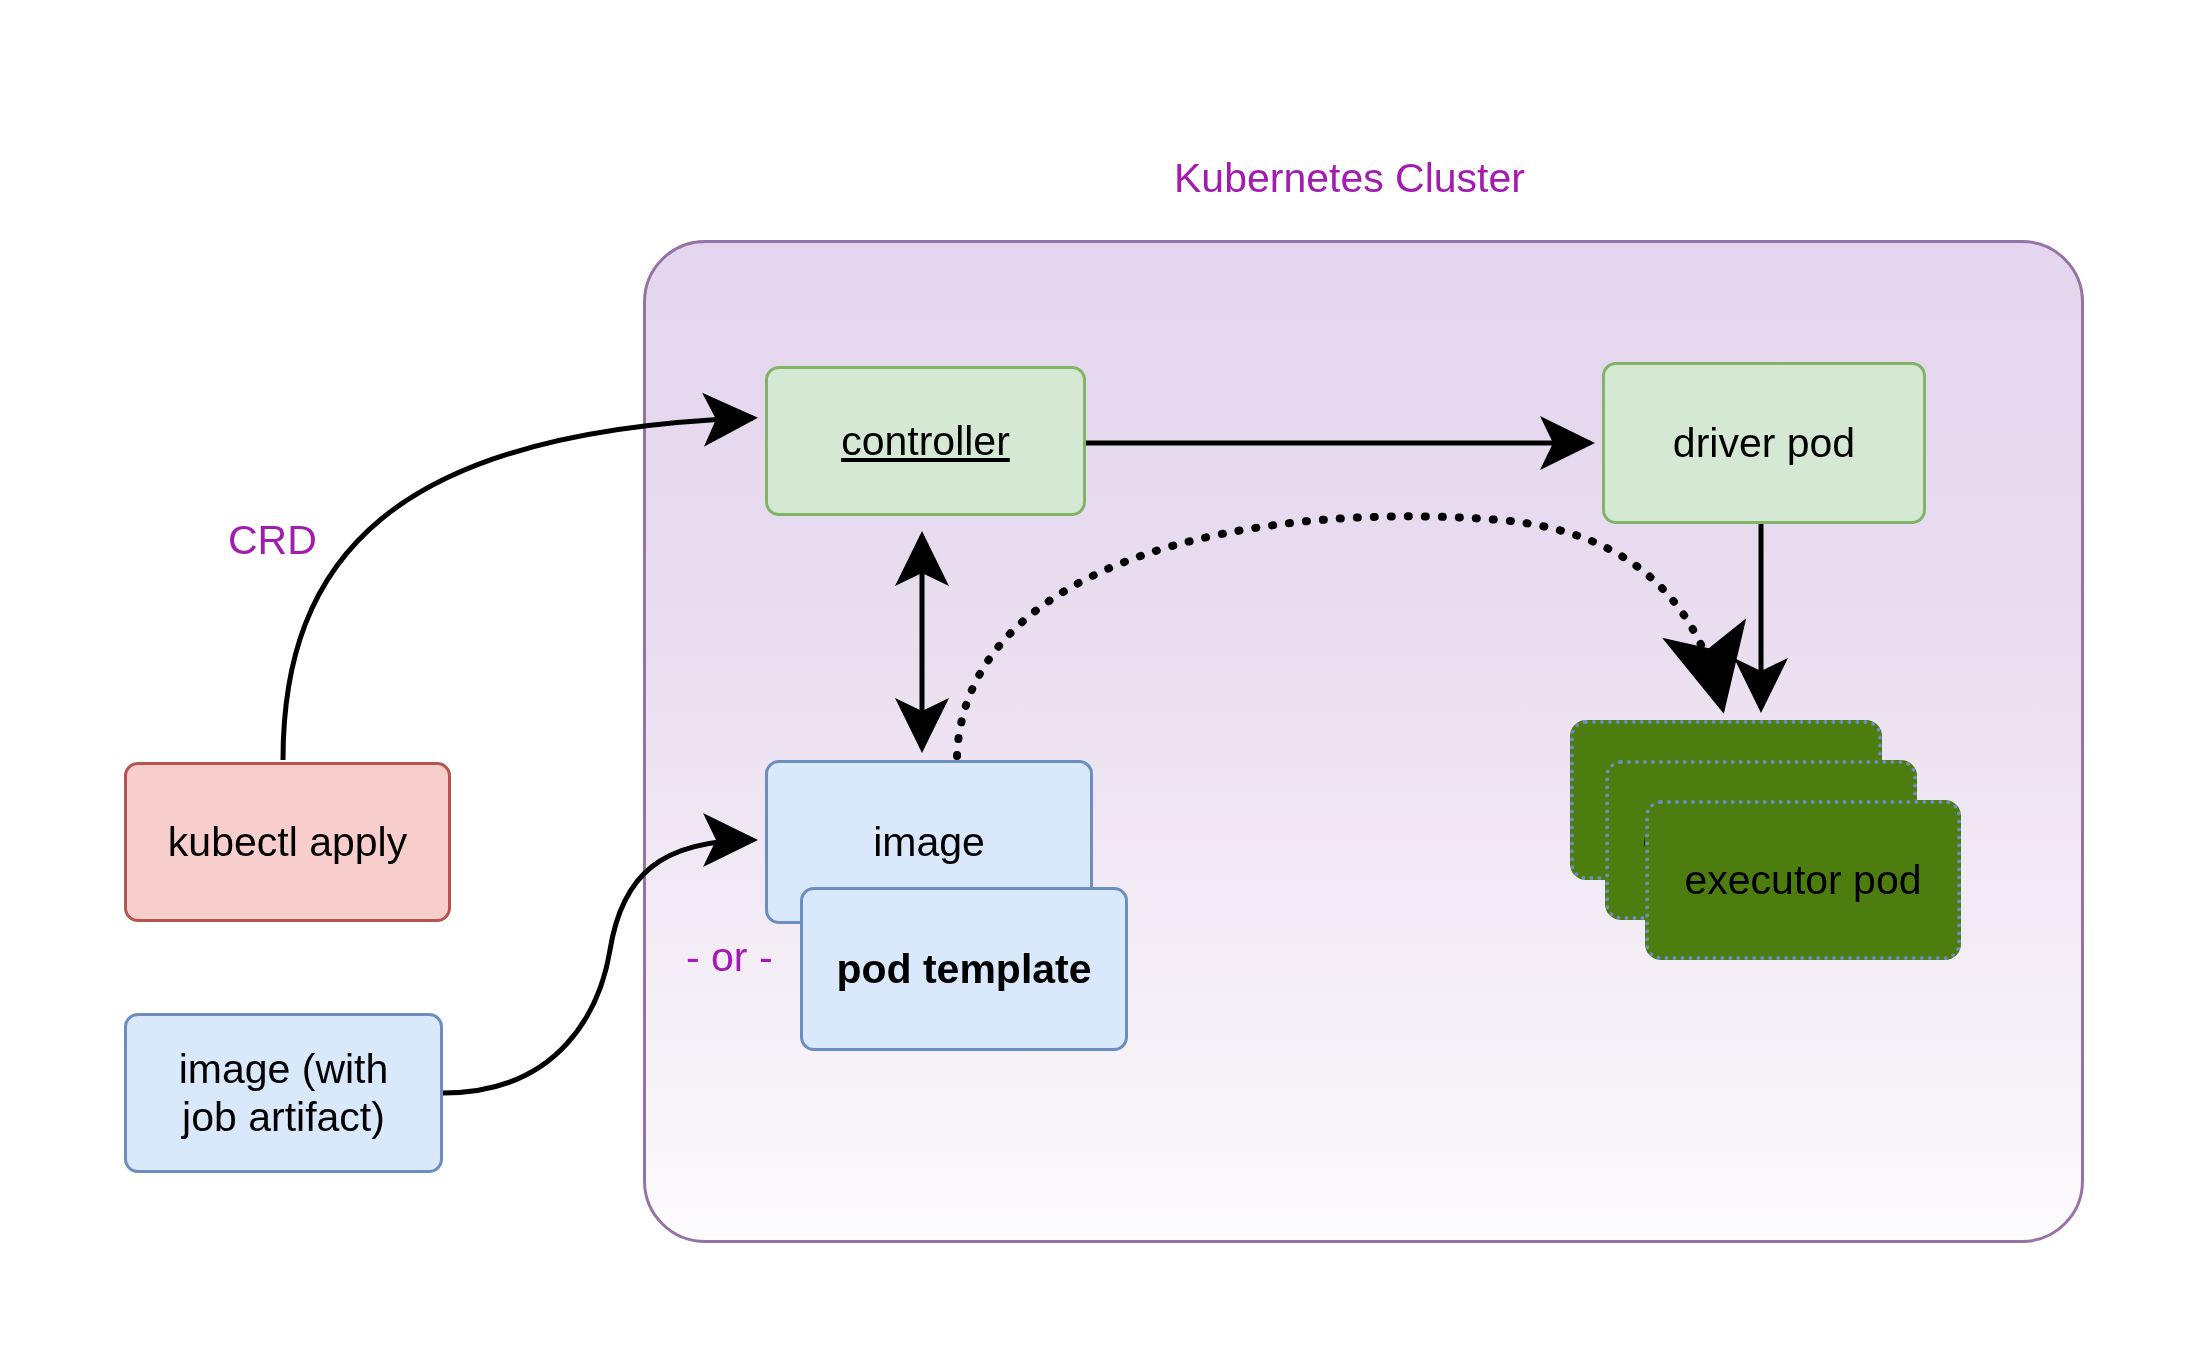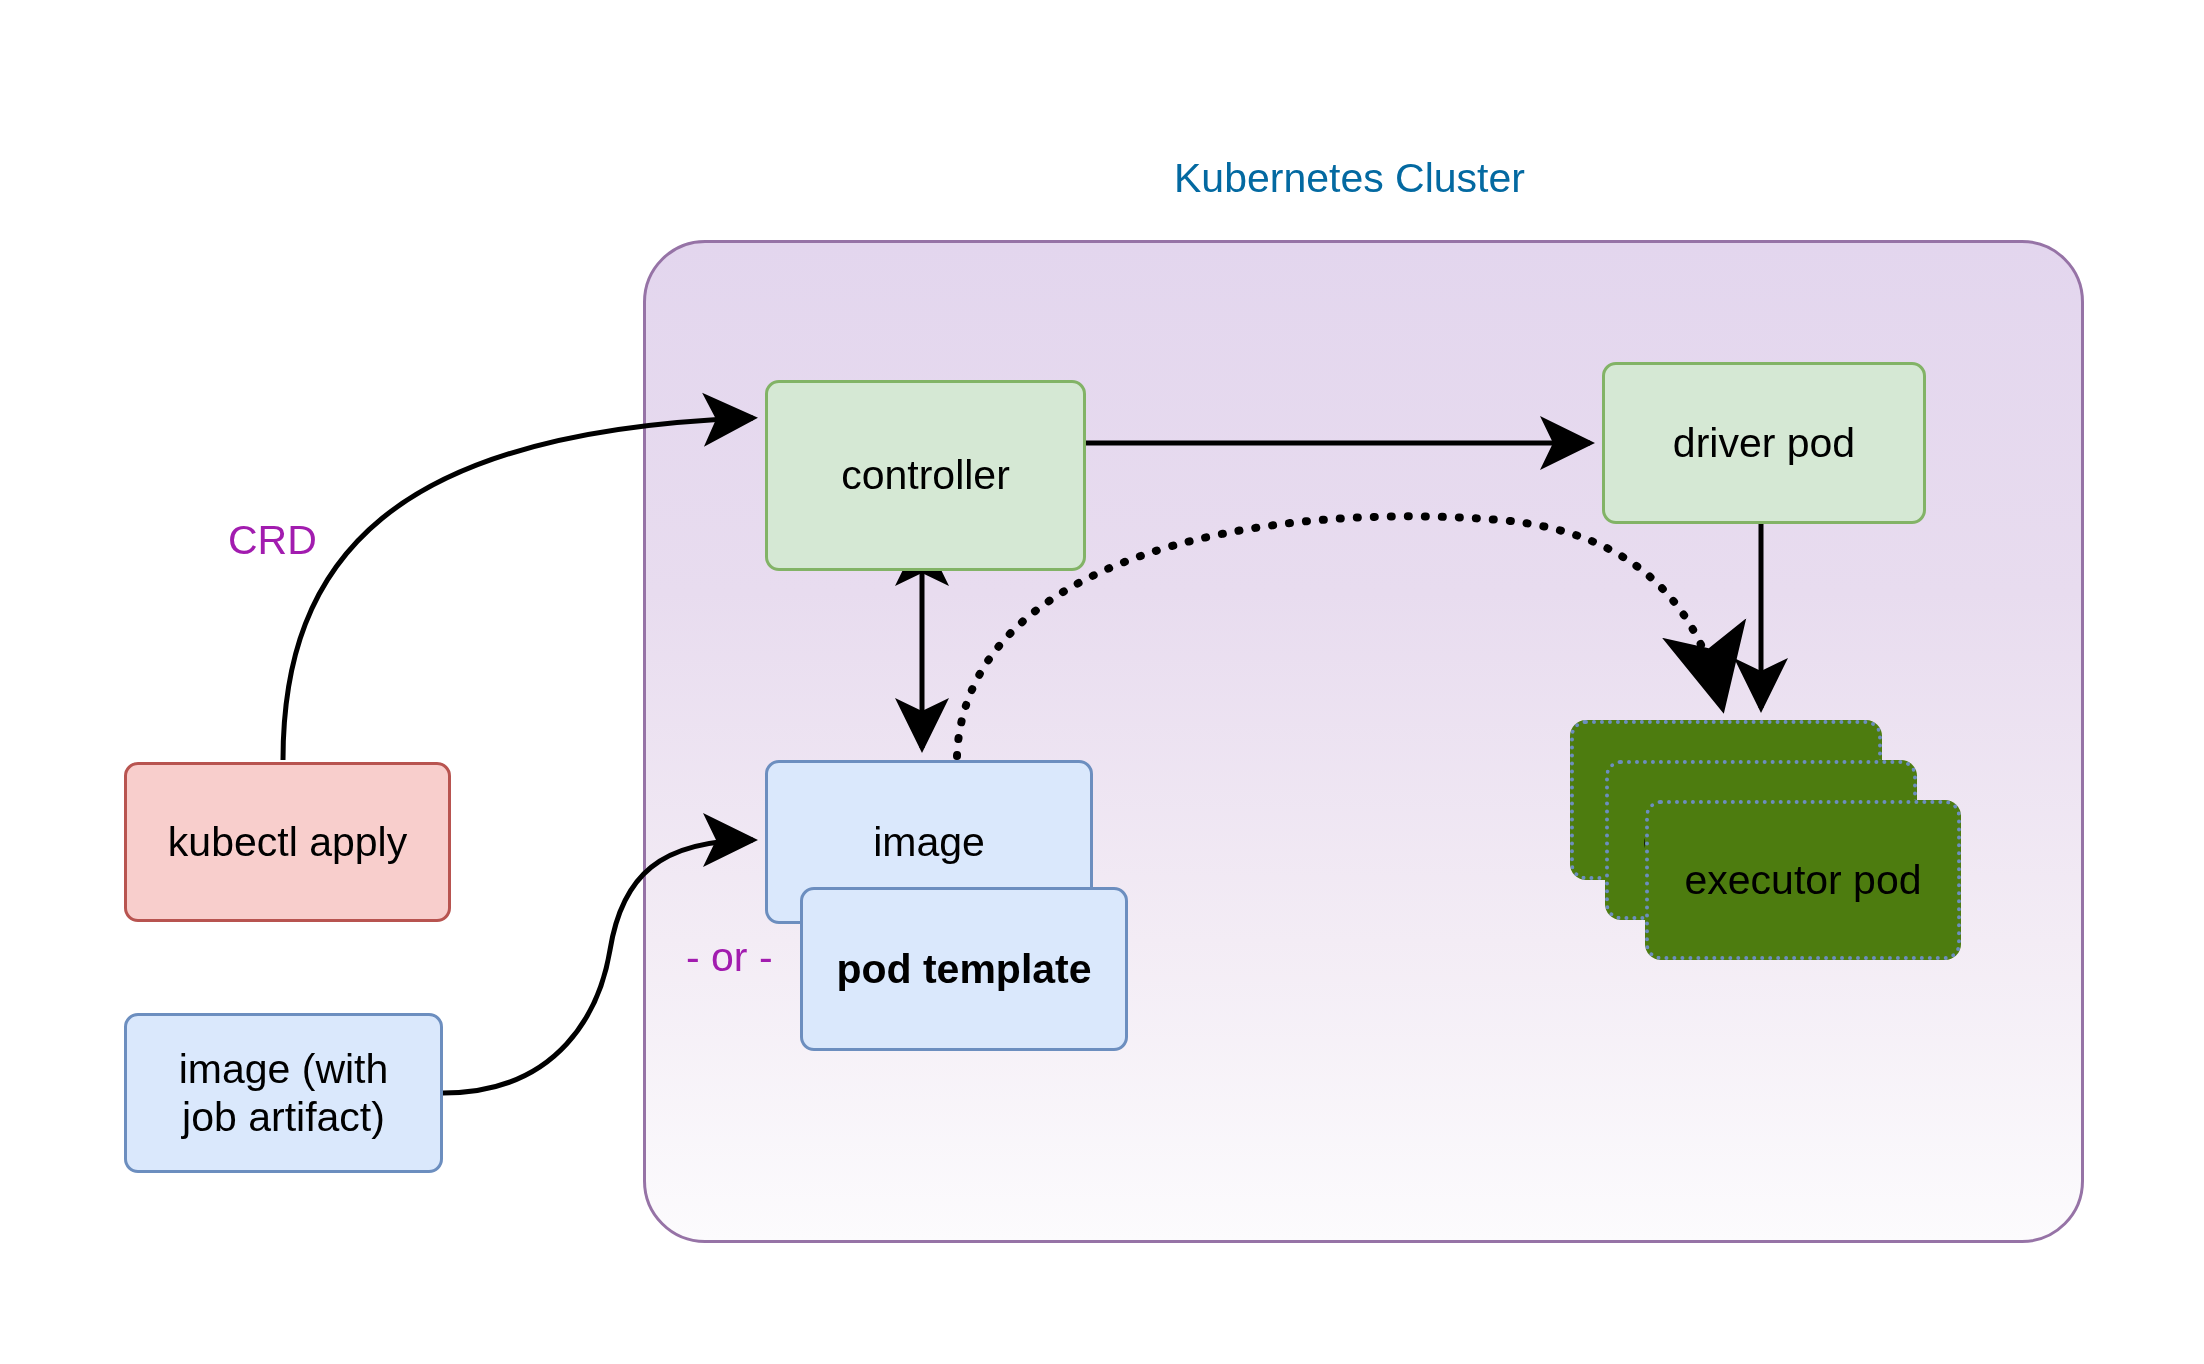--- a/index.html
+++ b/index.html
@@ -34,21 +34,21 @@
     text-align: center;
     font-size: 41px;
     color: #000000;
     line-height: 1.18;
     white-space: nowrap;
     overflow: hidden;
   }
   .cluster-title {
     position: absolute;
     font-size: 41px;
-    color: #0369a1;
+    color: #a21caf;
     white-space: nowrap;
   }
   .cluster-box {
     position: absolute;
     left: 643px;
     top: 240px;
     width: 1441px;
     height: 1003px;
     border: 3px solid #9673a6;
     border-radius: 62px;
@@ -68,21 +68,21 @@
   .red-node {
     background: #f8cecc;
     border: 3px solid #b85450;
     border-radius: 14px;
   }
   .dotted-node {
     background: #4d7c0f;
     border: 4px dotted #6c8ebf;
     border-radius: 16px;
   }
-  .node-controller { left: 765px;  top: 380px;  width: 321px; height: 191px; }
+  .node-controller { left: 765px;  top: 366px;  width: 321px; height: 150px; text-decoration: underline; }
   .node-driver     { left: 1602px; top: 362px;  width: 324px; height: 162px; }
   .node-image      { left: 765px;  top: 760px;  width: 328px; height: 164px; }
   .node-podtpl     { left: 800px;  top: 887px;  width: 328px; height: 164px; font-weight: bold; }
   .node-kubectl    { left: 124px;  top: 762px;  width: 327px; height: 160px; }
   .node-artifact   { left: 124px;  top: 1013px; width: 319px; height: 160px; }
   .node-artifact .multiline { white-space: normal; }
   .node-exec-back  { left: 1570px; top: 720px;  width: 312px; height: 160px; }
   .node-exec-mid   { left: 1605px; top: 760px;  width: 312px; height: 160px; }
   .node-exec-front { left: 1645px; top: 800px;  width: 316px; height: 160px; }
   .edge-label {

